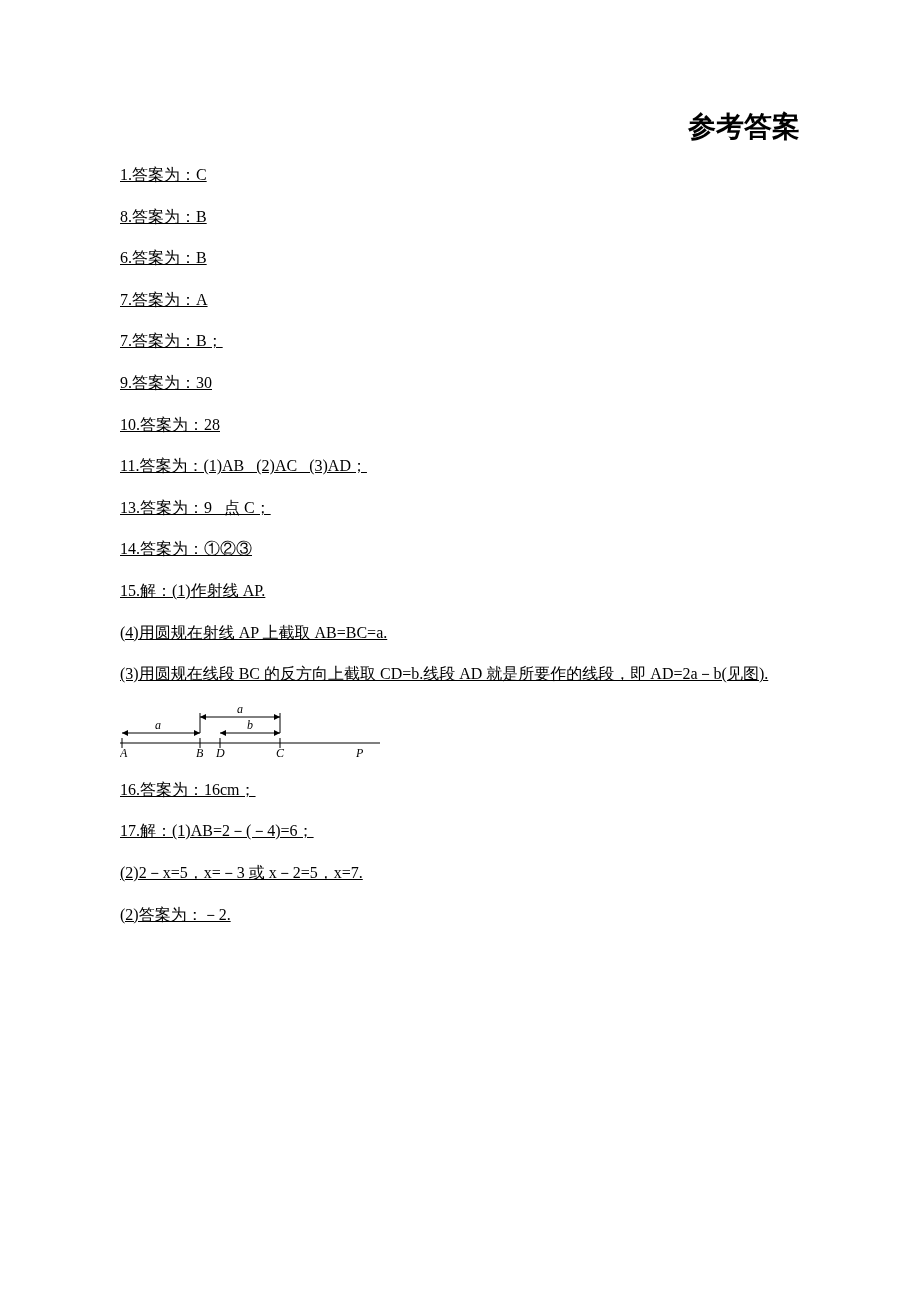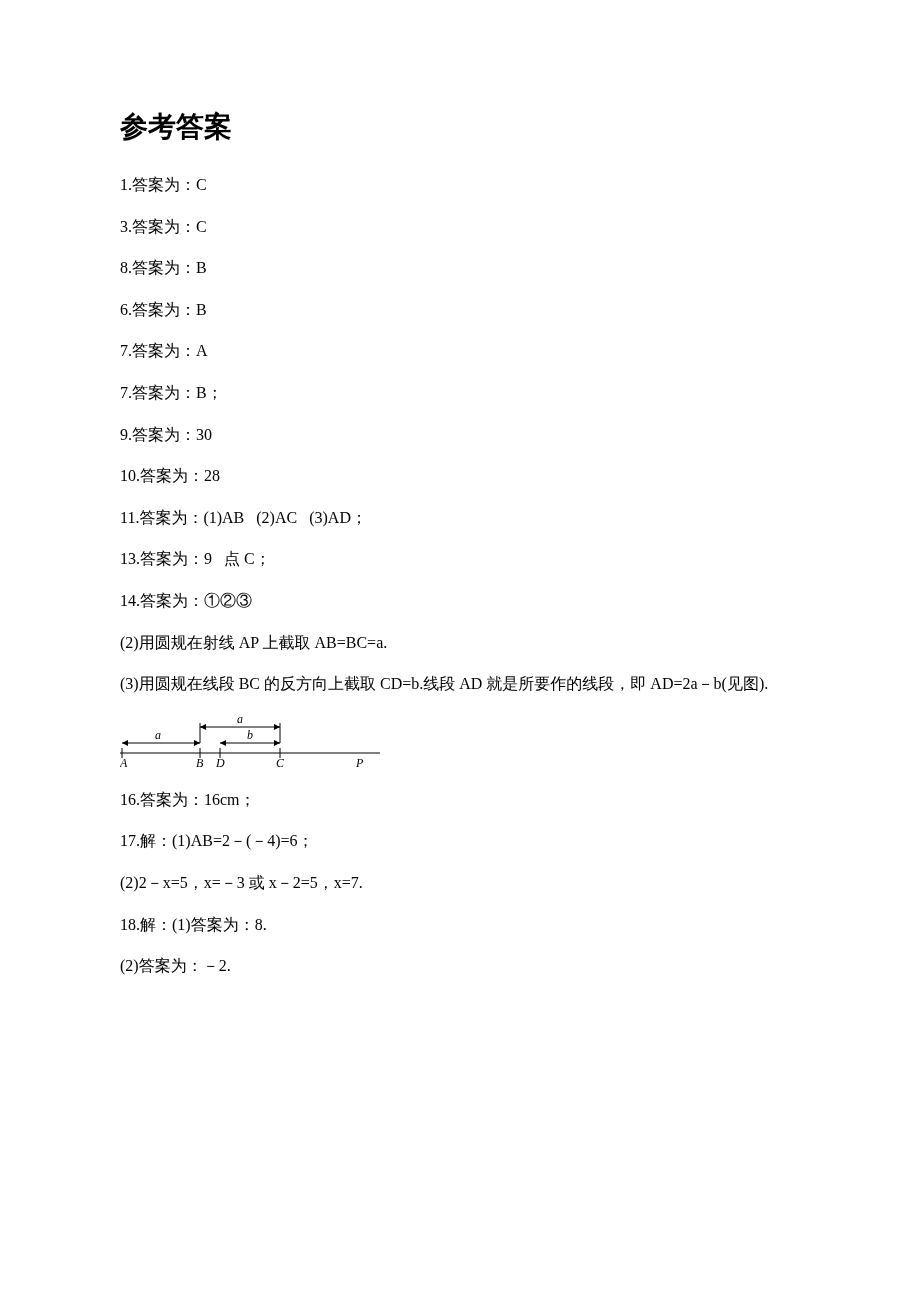--- a/index.html
+++ b/index.html
@@ -8,55 +8,56 @@
       background: #fff;
       font-family: "SimSun", "宋体", serif;
       color: #000;
     }
     .page {
       width: 920px;
       min-height: 1302px;
       padding: 108px 120px 60px 120px;
     }
     .title {
-      text-align: left;
+      text-align: right;
       font-weight: bold;
       font-size: 28px;
-      margin-bottom: 26px;
+      margin-bottom: 16px;
       font-family: "SimHei", "黑体", sans-serif;
     }
     .line {
       font-size: 16px;
       line-height: 1.6;
       margin-bottom: 16px;
       white-space: pre-wrap;
+      text-decoration: underline;
     }
     .diagram {
       margin: 6px 0 14px 0;
     }
   </style>
 </head>
 <body>
 
 <div class="page">
 
   <div class="title">参考答案</div>
 
   <div class="line">1.答案为：C</div>
-  <div class="line">3.答案为：C</div>
   <div class="line">8.答案为：B</div>
   <div class="line">6.答案为：B</div>
   <div class="line">7.答案为：A</div>
   <div class="line">7.答案为：B；</div>
   <div class="line">9.答案为：30</div>
   <div class="line">10.答案为：28</div>
   <div class="line">11.答案为：(1)AB   (2)AC   (3)AD；</div>
   <div class="line">13.答案为：9   点 C；</div>
   <div class="line">14.答案为：①②③</div>
-  <div class="line">(2)用圆规在射线 AP 上截取 AB=BC=a.</div>
+  <div class="line">15.解：(1)作射线 AP.</div>
+  <div class="line">(4)用圆规在射线 AP 上截取 AB=BC=a.</div>
   <div class="line">(3)用圆规在线段 BC 的反方向上截取 CD=b.线段 AD 就是所要作的线段，即 AD=2a－b(见图).</div>
 
   <div class="diagram">
     <svg width="260" height="56" viewBox="0 0 260 56">
 
       <line x1="0" y1="40" x2="260" y2="40" stroke="#000" stroke-width="1.2"></line>
 
       <line x1="2" y1="35" x2="2" y2="45" stroke="#000" stroke-width="1"></line>
       <line x1="80" y1="35" x2="80" y2="45" stroke="#000" stroke-width="1"></line>
       <line x1="100" y1="35" x2="100" y2="45" stroke="#000" stroke-width="1"></line>
@@ -83,16 +84,15 @@
       <polygon points="160,14 154,11 154,17" fill="#000"></polygon>
       <line x1="80" y1="10" x2="80" y2="30" stroke="#000" stroke-width="1"></line>
       <line x1="160" y1="10" x2="160" y2="30" stroke="#000" stroke-width="1"></line>
       <text x="120" y="10" font-size="12" font-style="italic" text-anchor="middle">a</text>
     </svg>
   </div>
 
   <div class="line">16.答案为：16cm；</div>
   <div class="line">17.解：(1)AB=2－(－4)=6；</div>
   <div class="line">(2)2－x=5，x=－3 或 x－2=5，x=7.</div>
-  <div class="line">18.解：(1)答案为：8.</div>
   <div class="line">(2)答案为：－2.</div>
 
 </div>
 
 </body></html>

